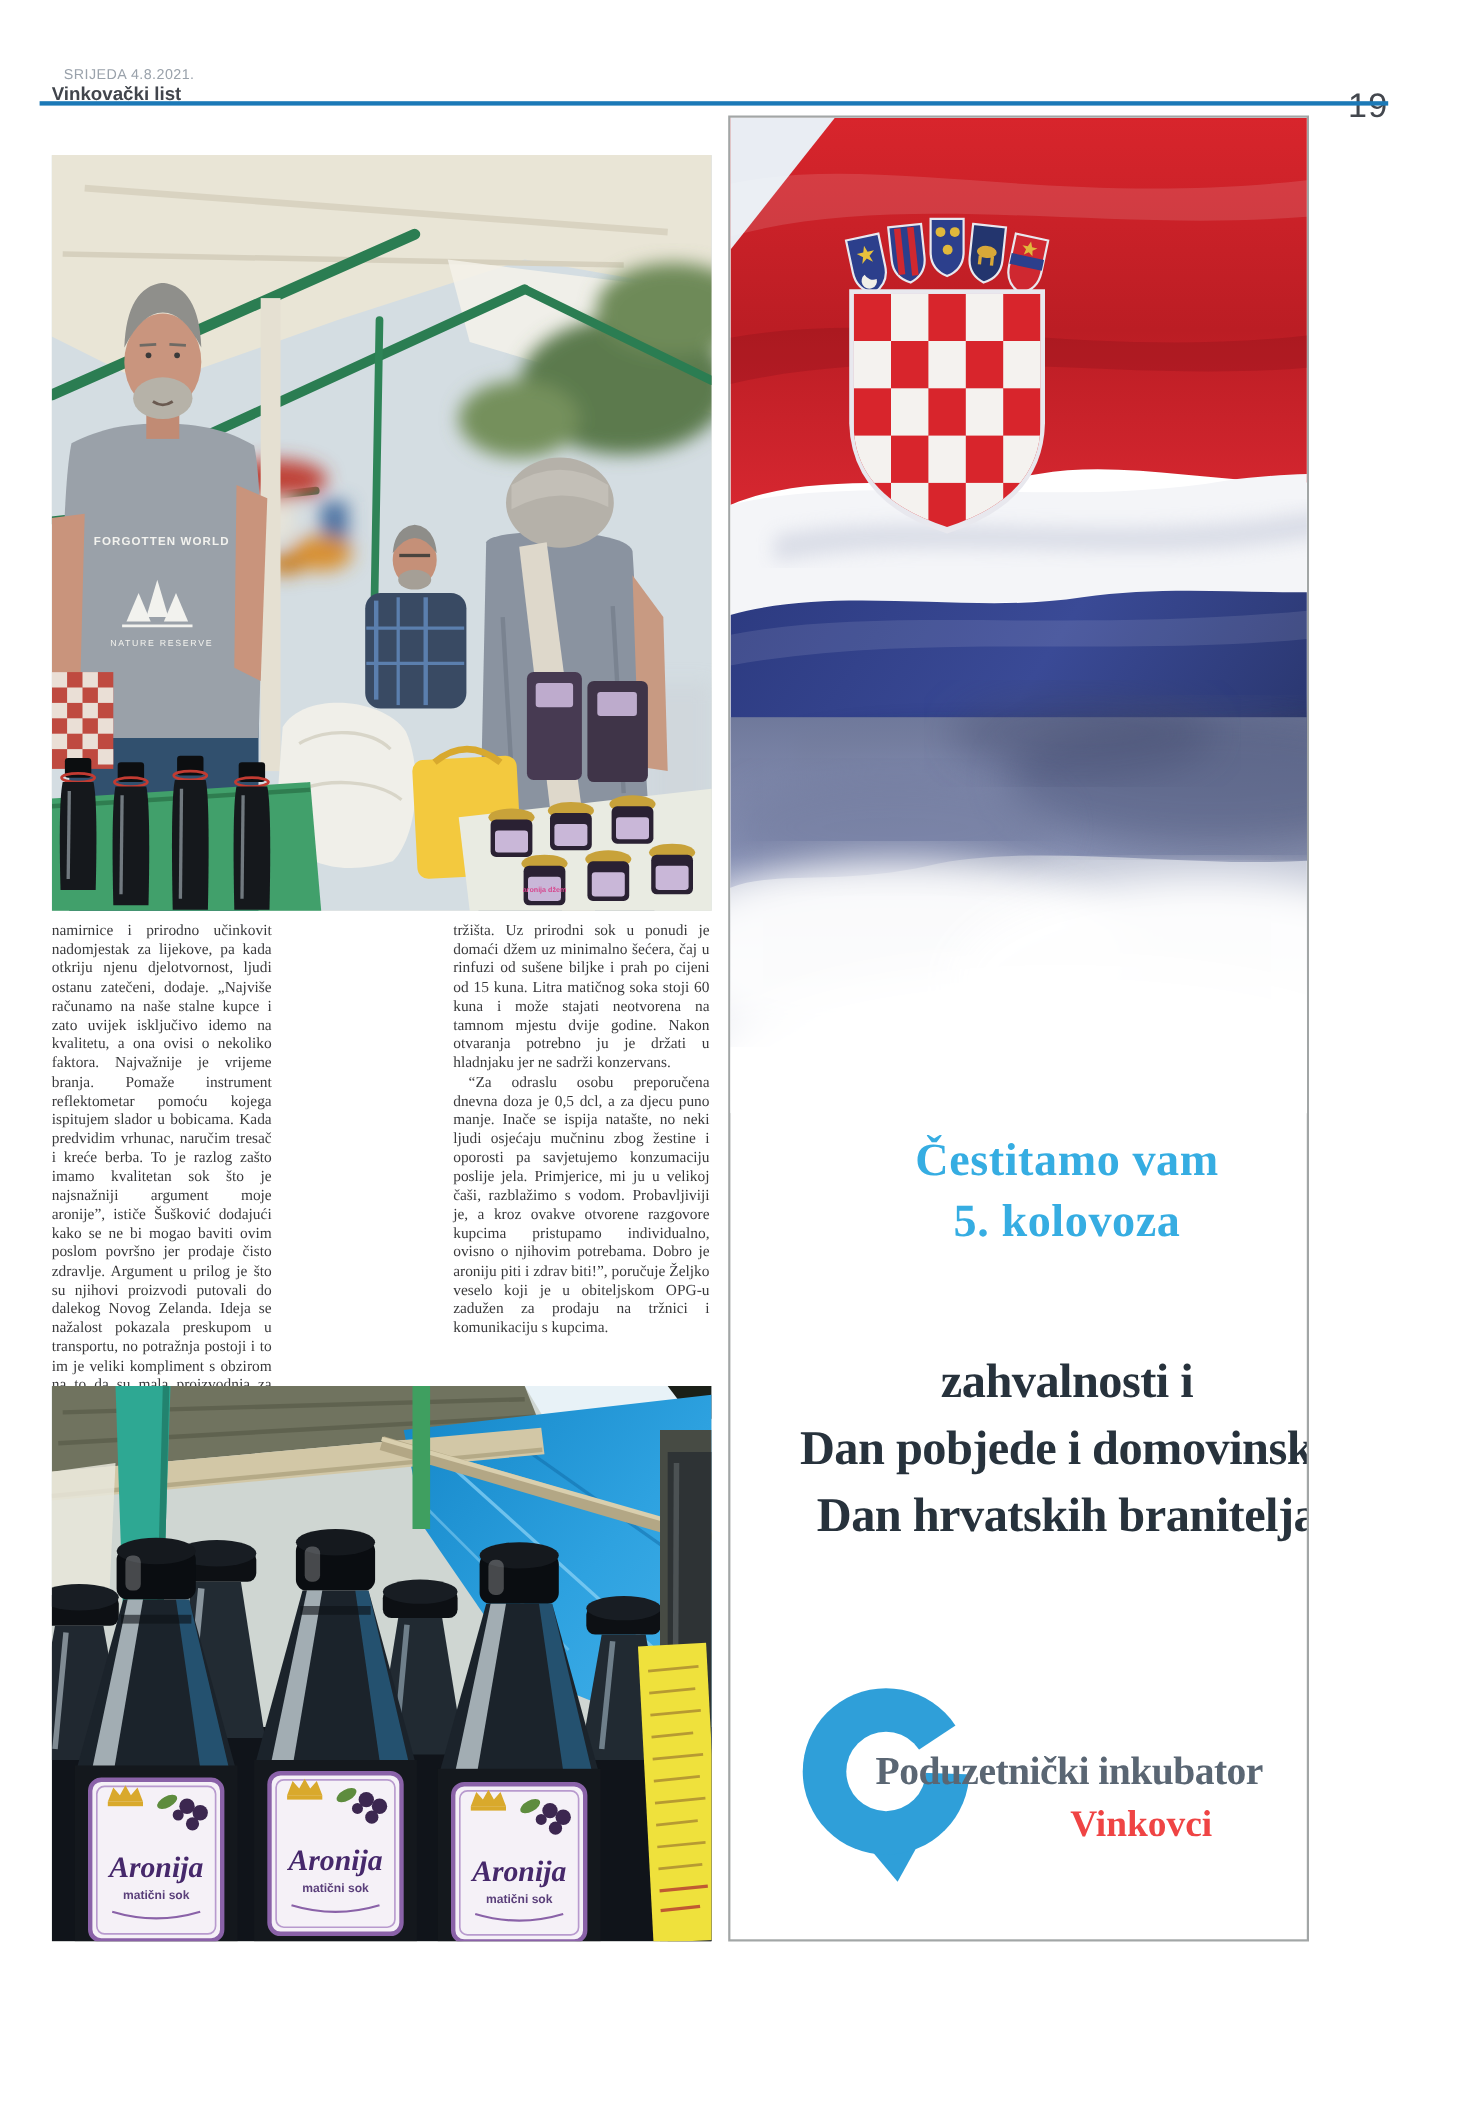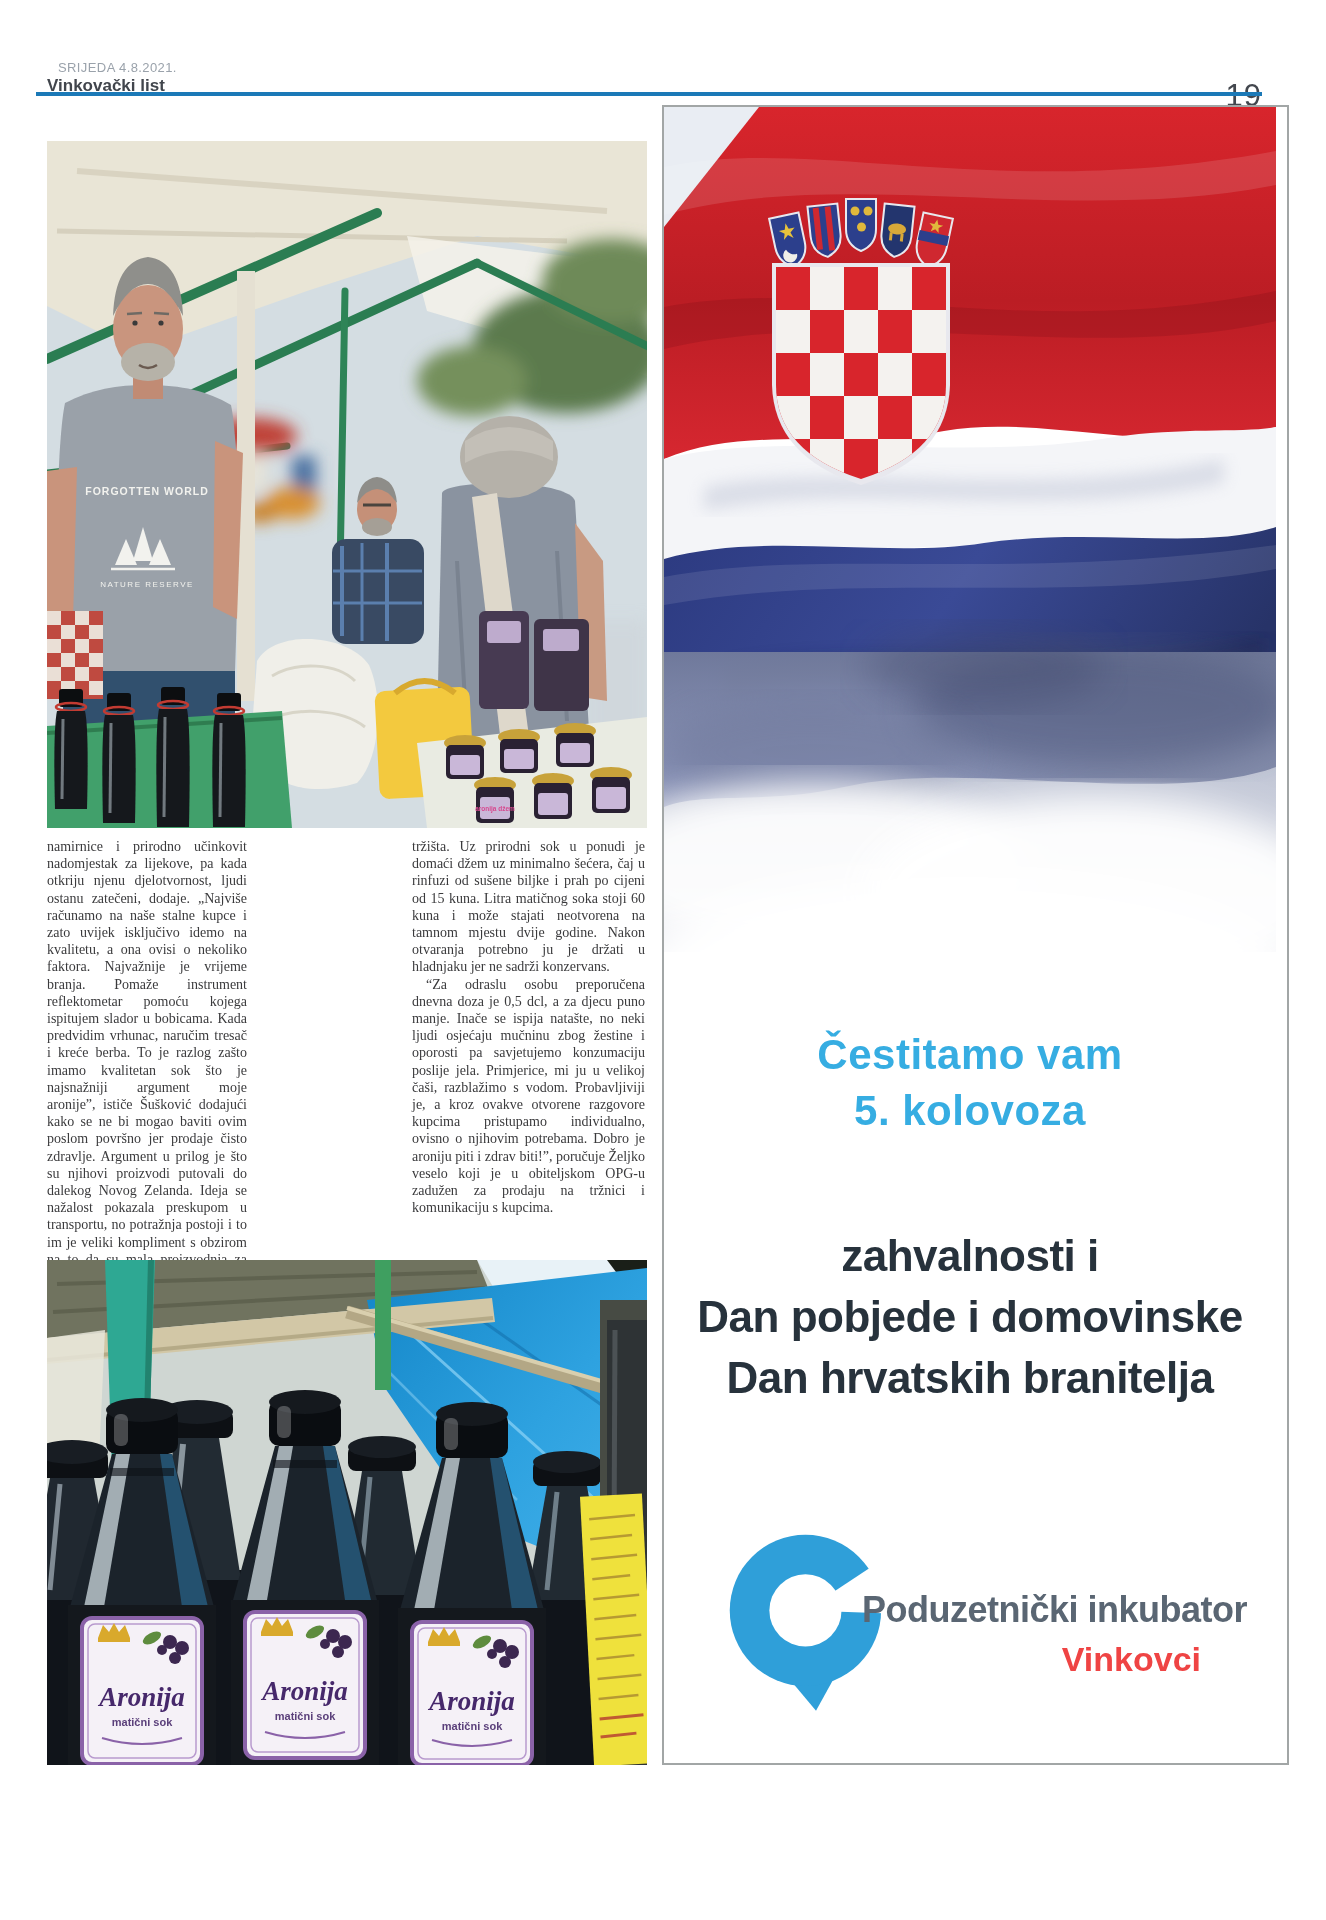--- a/index.html
+++ b/index.html
@@ -34,22 +34,22 @@
   .col3 { left:412px; width:233px; }
   .col3 p.p2 { text-indent:14px; }
   .pull {
     left:283px; width:132px;
     font-family:"Liberation Sans",sans-serif; font-weight:bold;
     font-size:18px; line-height:23px; color:#3c4757;
   }
 
   
   .ad {
-    position:absolute; left:662px; top:105px; width:627px; height:1660px;
-    border:2px solid #a2a6a6; background:#ffffff; overflow:hidden;
+    position:absolute; left:662px; top:105px; width:528px; height:1660px;
+    border:2px solid #a2a6a6; background:#ffffff; overflow:hidden;font-family:Liberation Serif, serif;
   }
   .flag-wrap { position:absolute; left:0; top:0; width:612px; height:905px; }
   .greeting  {
     position:absolute; left:0; top:920px; width:612px; text-align:center;
     color:#36ade2; font-weight:bold; font-size:42px; line-height:56px; letter-spacing:.5px;
   }
   .holiday   {
     position:absolute; left:0; top:1118px; width:612px; text-align:center;
     color:#27323c; font-weight:bold; font-size:44px; line-height:61px; letter-spacing:-.5px;
   }

